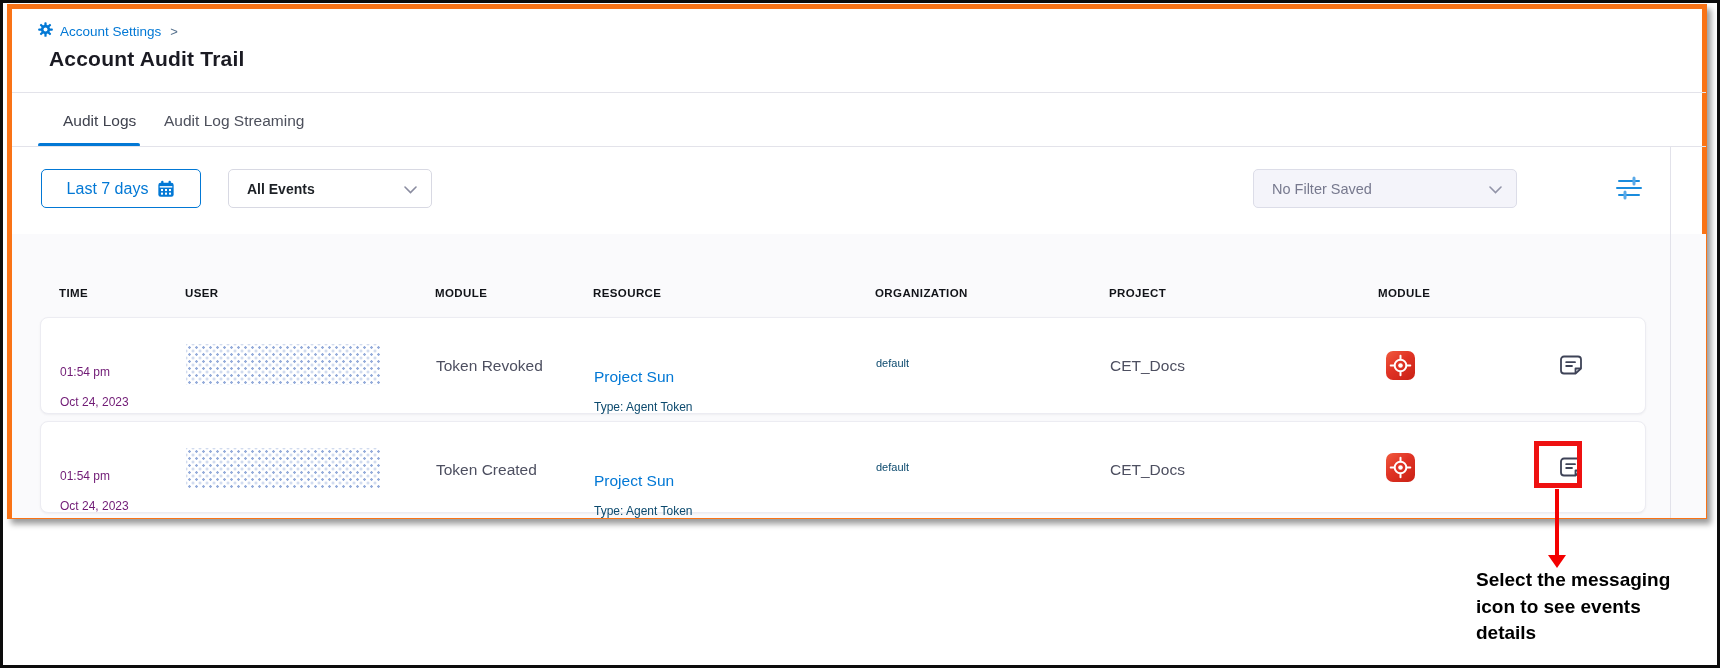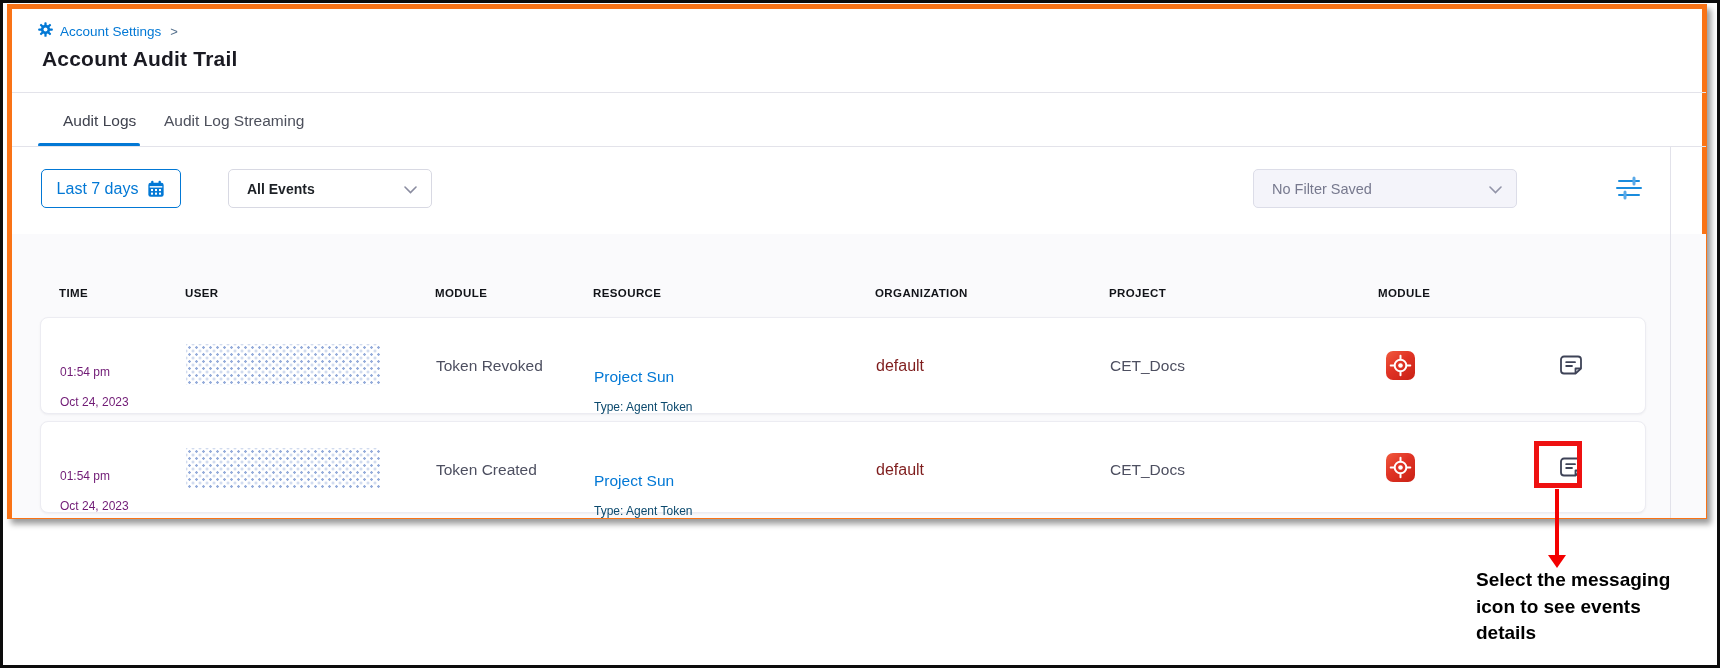--- a/index.html
+++ b/index.html
@@ -16,35 +16,35 @@
     position:absolute; left:7px; top:4px; width:1700px; height:515px;
     background:#ffffff; border:5px solid #f97316;
     box-shadow:4px 5px 6px rgba(0,0,0,0.40);
   }
   .abs { position:absolute; }
 
   
   .breadcrumb { left:26px; top:13px; display:flex; align-items:center; gap:7px; }
   .breadcrumb .crumb { color:#0278d5; font-size:13.5px; }
   .breadcrumb .sep { color:#54708d; font-size:13px; margin-left:2px; }
-  .page-title { left:30px; top:38px; font-size:21px; font-weight:700; color:#1a1a22; letter-spacing:.2px;text-align:right; }
+  .page-title { left:37px; top:38px; font-size:21px; font-weight:700; color:#1a1a22; letter-spacing:.2px;text-align:right; }
 
   .divider { left:0; width:1694px; height:1px; background:#e3e3ea; }
   .divider.d1 { top:83px; }
   .divider.d2 { top:137px; }
 
   
   .tab { top:103px; font-size:15.5px; color:#4d505c; cursor:pointer; }
   .tab.t1 { left:51px; color:#3f424e;text-align:center; }
   .tab.t2 { left:152px; }
   .tab-underline { left:26px; top:134px; width:102px; height:3.5px; background:#0278d5; border-radius:2px; }
 
   
   .date-btn {
-    left:29px; top:160px; width:140px; height:39px;
+    left:29px; top:160px; width:160px; height:39px;
     border:1.5px solid #0278d5; border-radius:5px; background:#fff;
     display:flex; align-items:center; justify-content:center; gap:9px;
     color:#0278d5; font-size:16px; cursor:pointer;
   }
   .select {
     top:160px; height:39px; border:1px solid #d8d9e3; border-radius:5px;
     display:flex; align-items:center; justify-content:space-between;
     padding:0 14px 0 18px; cursor:pointer; background:#fff;
   }
   .select.events { left:216px; width:204px;justify-content:space-between; }
@@ -75,21 +75,21 @@
     background-image:
       radial-gradient(circle, rgba(62,104,188,0.55) 1px, transparent 1.5px),
       radial-gradient(circle, rgba(62,104,188,0.30) 1px, transparent 1.5px);
     background-size:7px 7px, 7px 7px;
     background-position:0 0, 3.5px 3.5px;
   }
   .cell-action { left:395px; top:39px; font-size:15.5px; color:#4d4f60; }
   .cell-resource { left:553px; top:24px; line-height:30px; }
   .res-link { font-size:15.5px; color:#0278d5; cursor:pointer;margin-top:20px; }
   .res-type { font-size:12px; color:#0c4a6e; }
-  .cell-org { left:835px; top:39px; font-size:16px; color:#7f1d1d; }
+  .cell-org { left:835px; top:39px; font-size:11px; color:#0c4a6e; }
   .cell-project { left:1069px; top:39px; font-size:15.5px; color:#4d4f60; }
   .module-badge {
     left:1345px; top:33px; width:29px; height:29px; border-radius:7px;
     background:linear-gradient(140deg,#f15a3d 0%,#e03325 45%,#c92114 100%);
     display:flex; align-items:center; justify-content:center;
   }
   .msg-btn { left:1516px; top:35px; width:27px; height:26px; background:none; border:none; cursor:pointer; padding:0; }
 
   
   .highlight-box {

